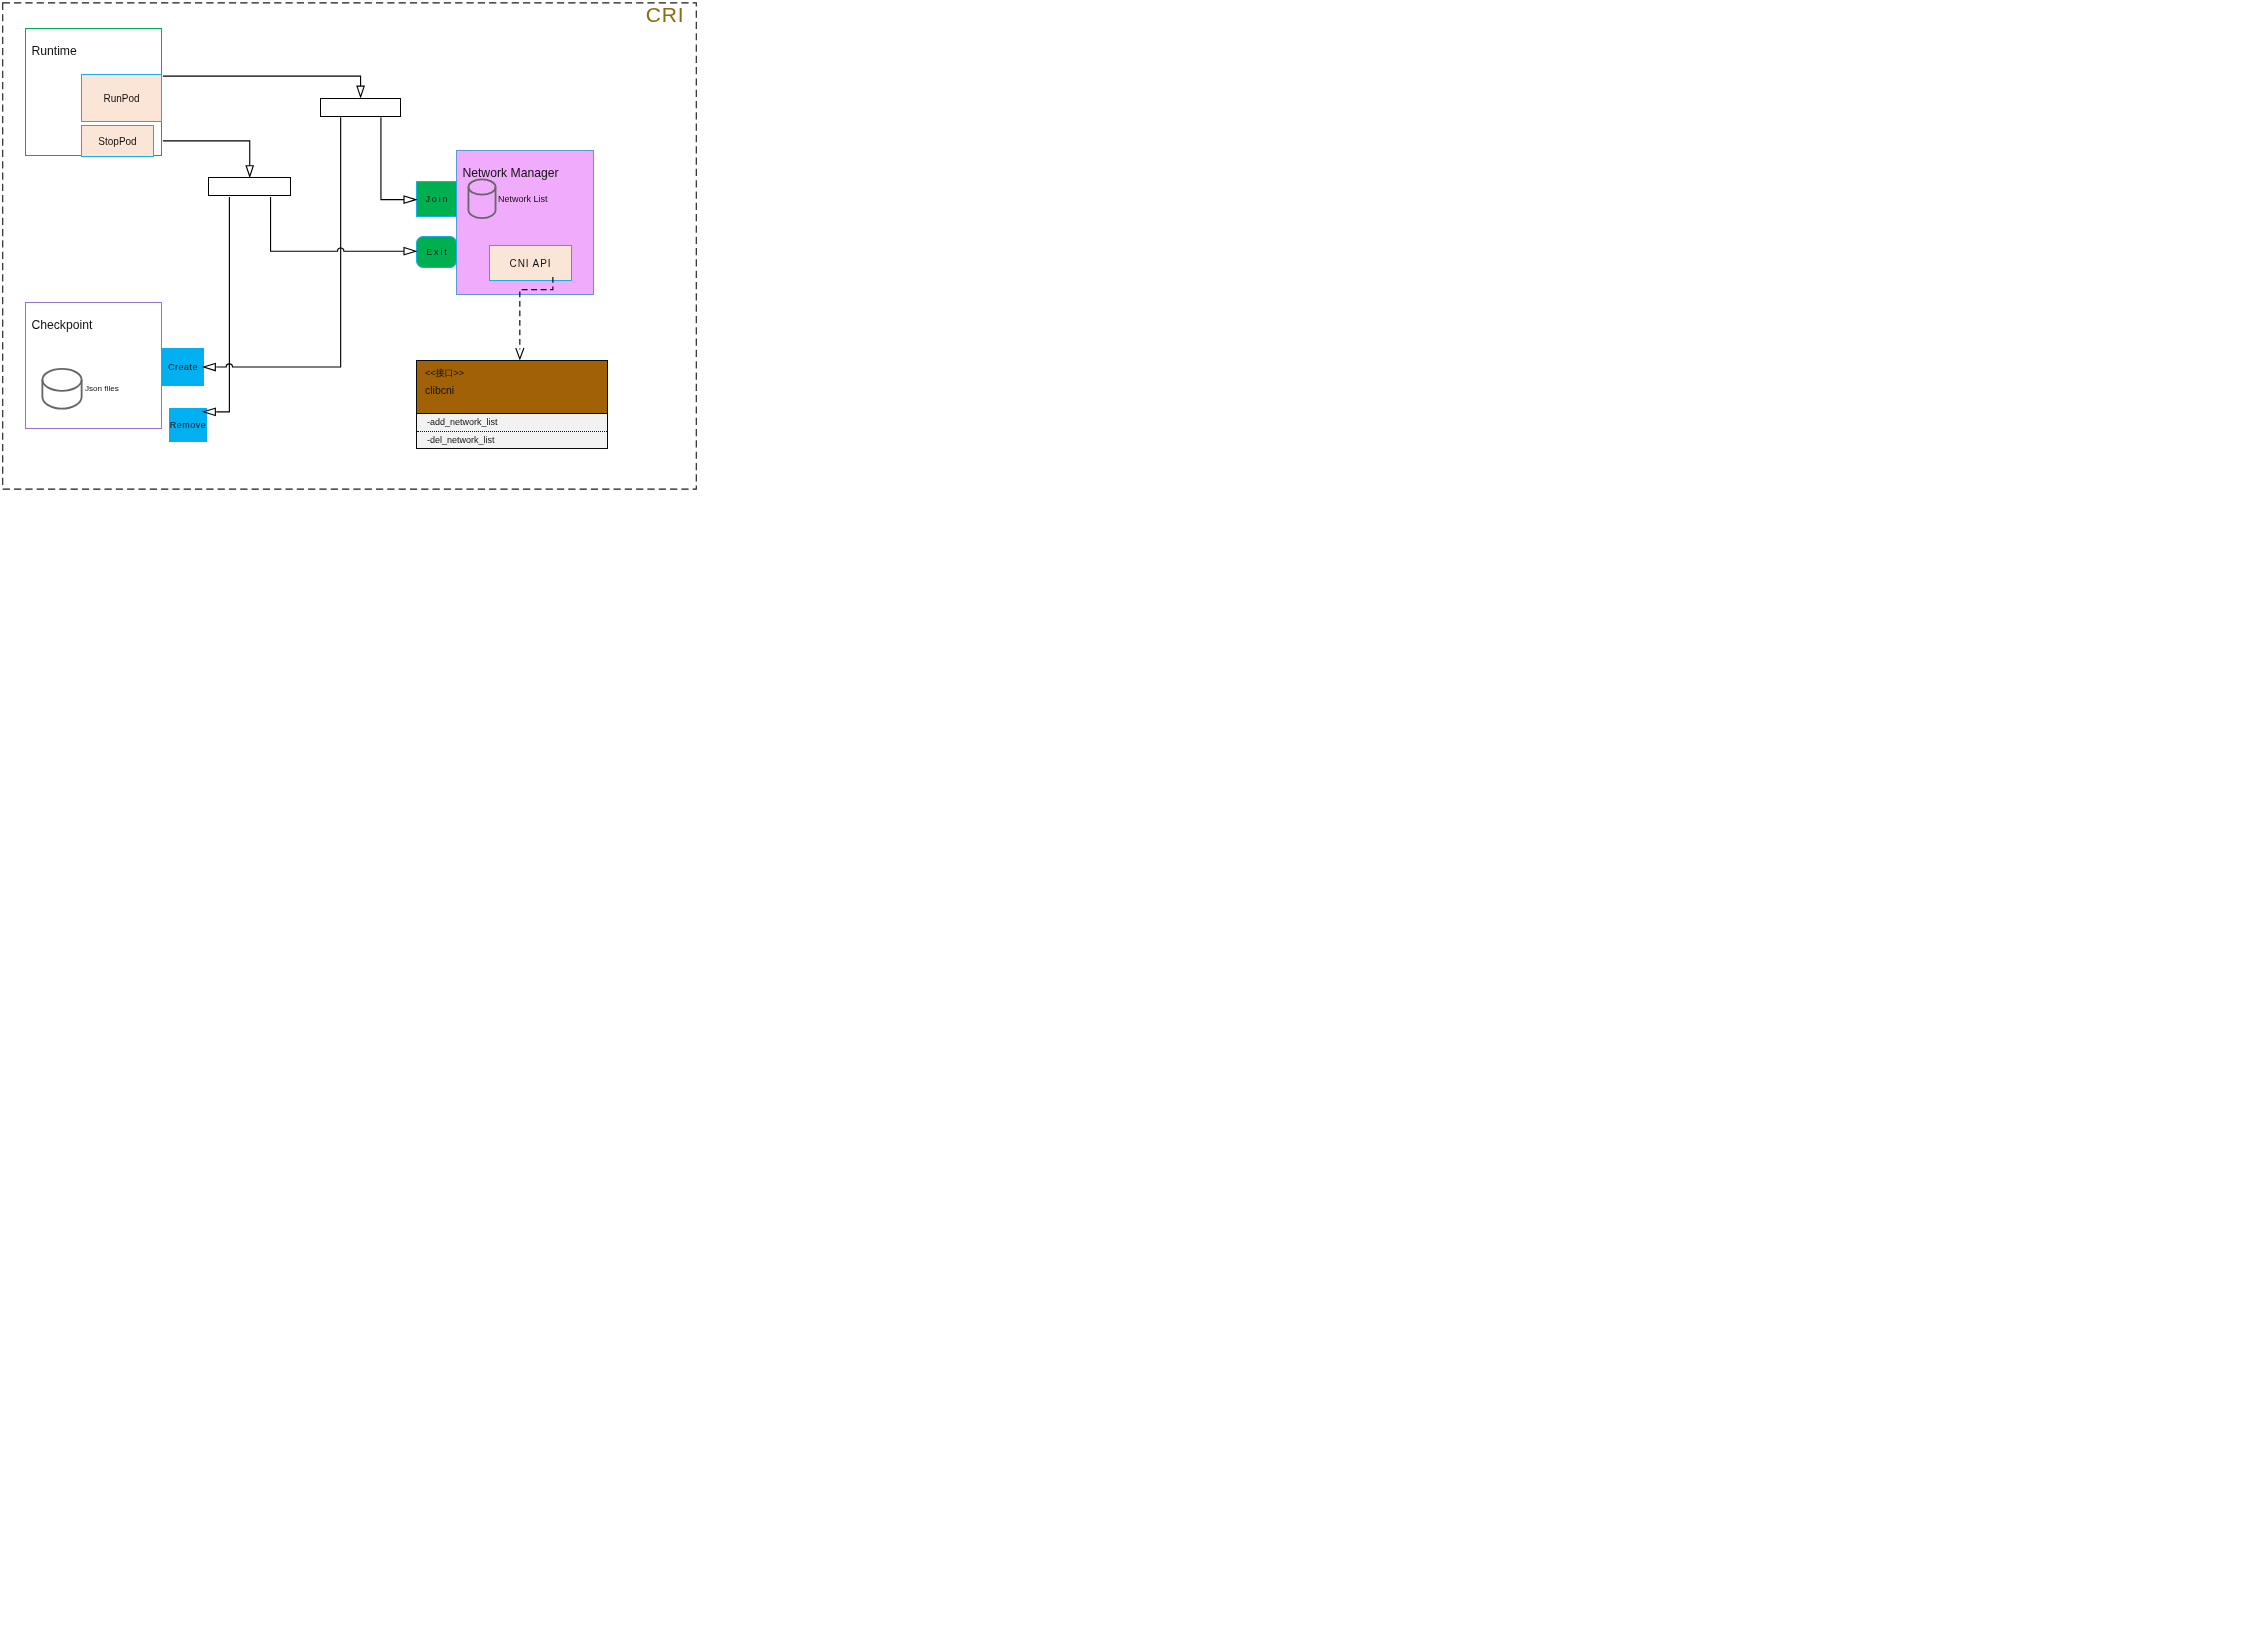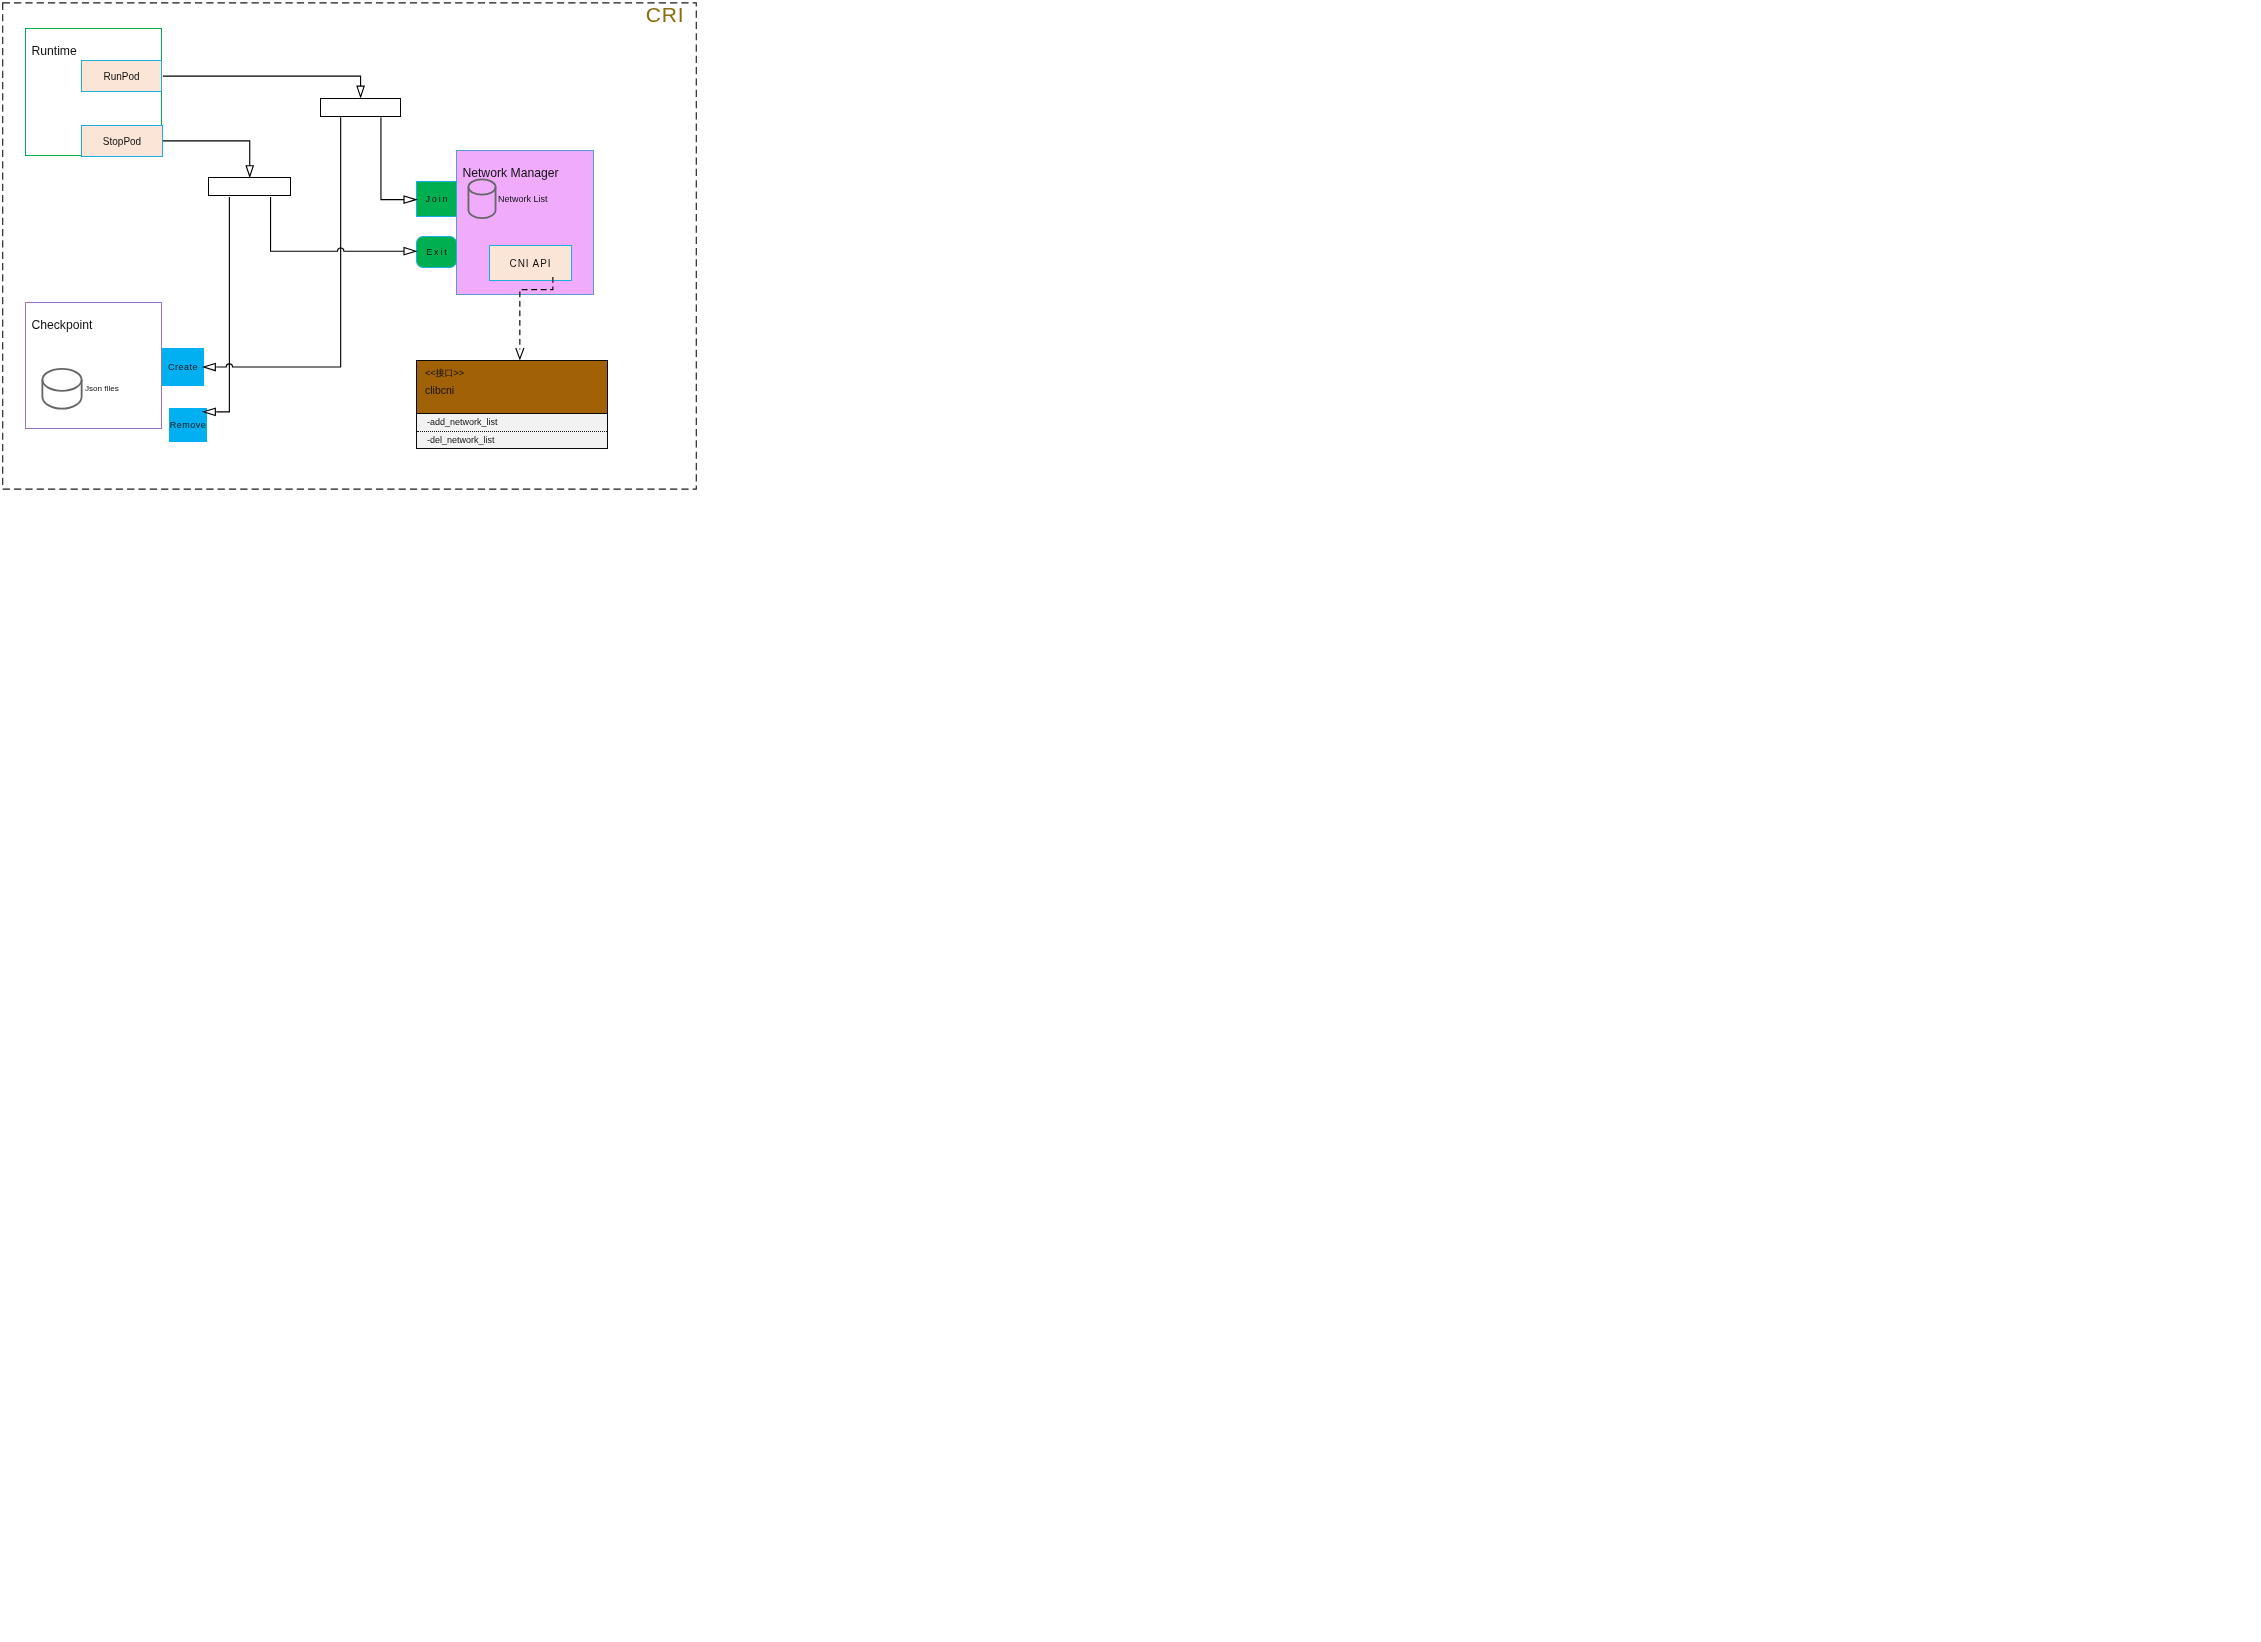--- a/index.html
+++ b/index.html
@@ -11,22 +11,22 @@
   .ctr{display:flex;align-items:center;justify-content:center;text-align:center;}
 
   
   .runtime-box{left:25px;top:28px;width:137px;height:128px;border:0.9px solid #00B050;background:#fff;}
   .nm-box{left:456px;top:150px;width:138px;height:145px;border:0.9px solid #5B9BD5;background:#f0abfc;}
   .checkpoint-box{left:25px;top:302px;width:137px;height:127px;border:0.7px solid #9673C6;background:#fff;}
   .group-title{position:absolute;top:15px;left:5.4px;font-size:12.2px;white-space:nowrap;}
 
   
   .peach{background:#FBE5D6;border:0.9px solid #1CADE4;font-size:10px;}
-  .runpod{left:81px;top:60px;width:81px;height:32px;}
-  .stoppod{left:81px;top:125px;width:82px;height:32px;}
+  .runpod{left:81px;top:74px;width:81px;height:48px;}
+  .stoppod{left:81px;top:125px;width:73px;height:32px;}
   .cniapi{left:489px;top:245px;width:83px;height:36px;letter-spacing:0.9px;}
 
   
   .green{background:#00B050;border:0.7px solid #1CADE4;font-size:9px;letter-spacing:1.8px;padding-left:1.8px;}
   .join{left:416px;top:181px;width:41px;height:36px;}
   .exit{left:416px;top:236px;width:41px;height:32px;border-radius:7px;}
 
   
   .blue{background:#00B0F0;font-size:9px;letter-spacing:0.5px;text-align:center;}
   .create{left:162px;top:348px;width:42px;height:38px;}

